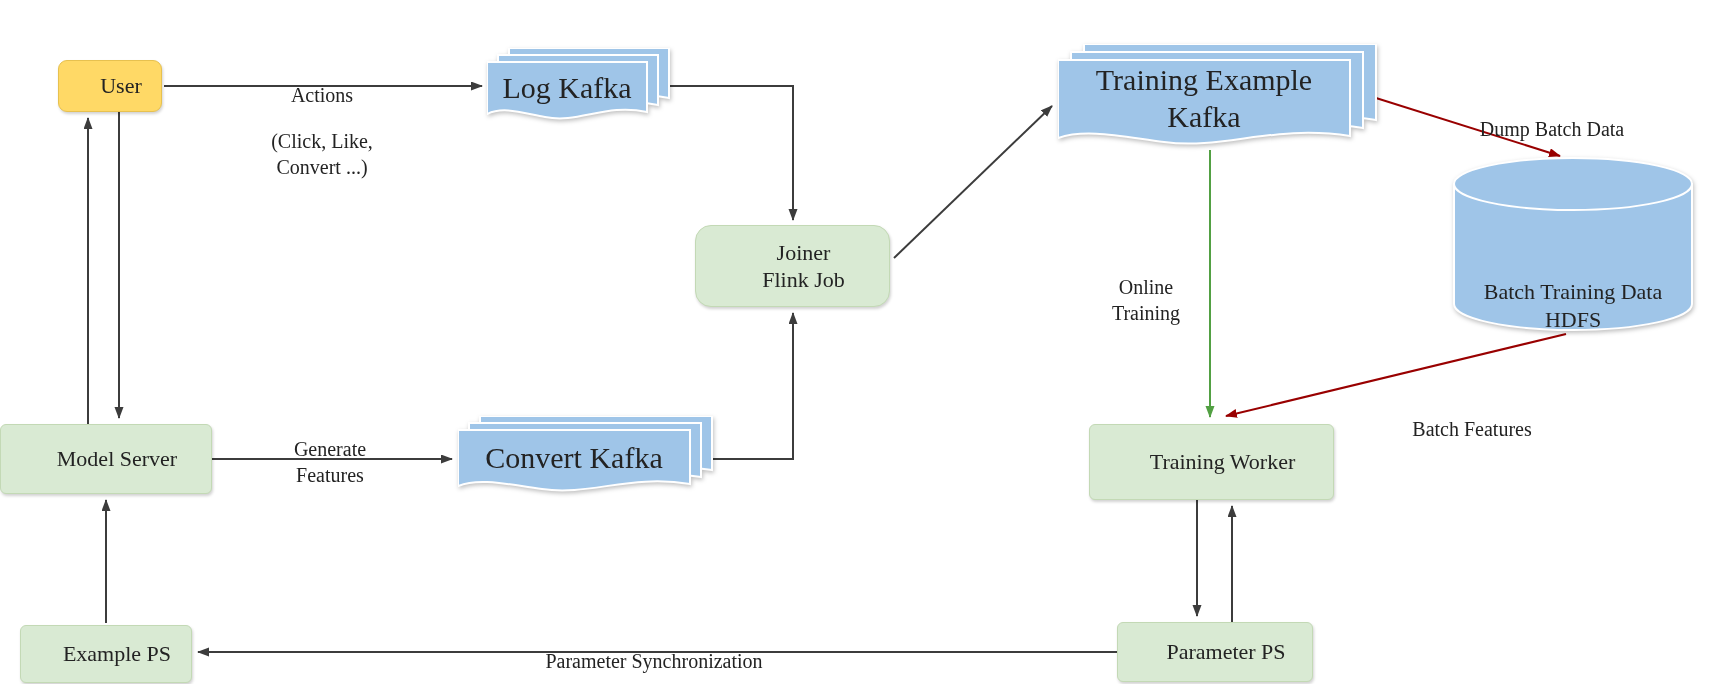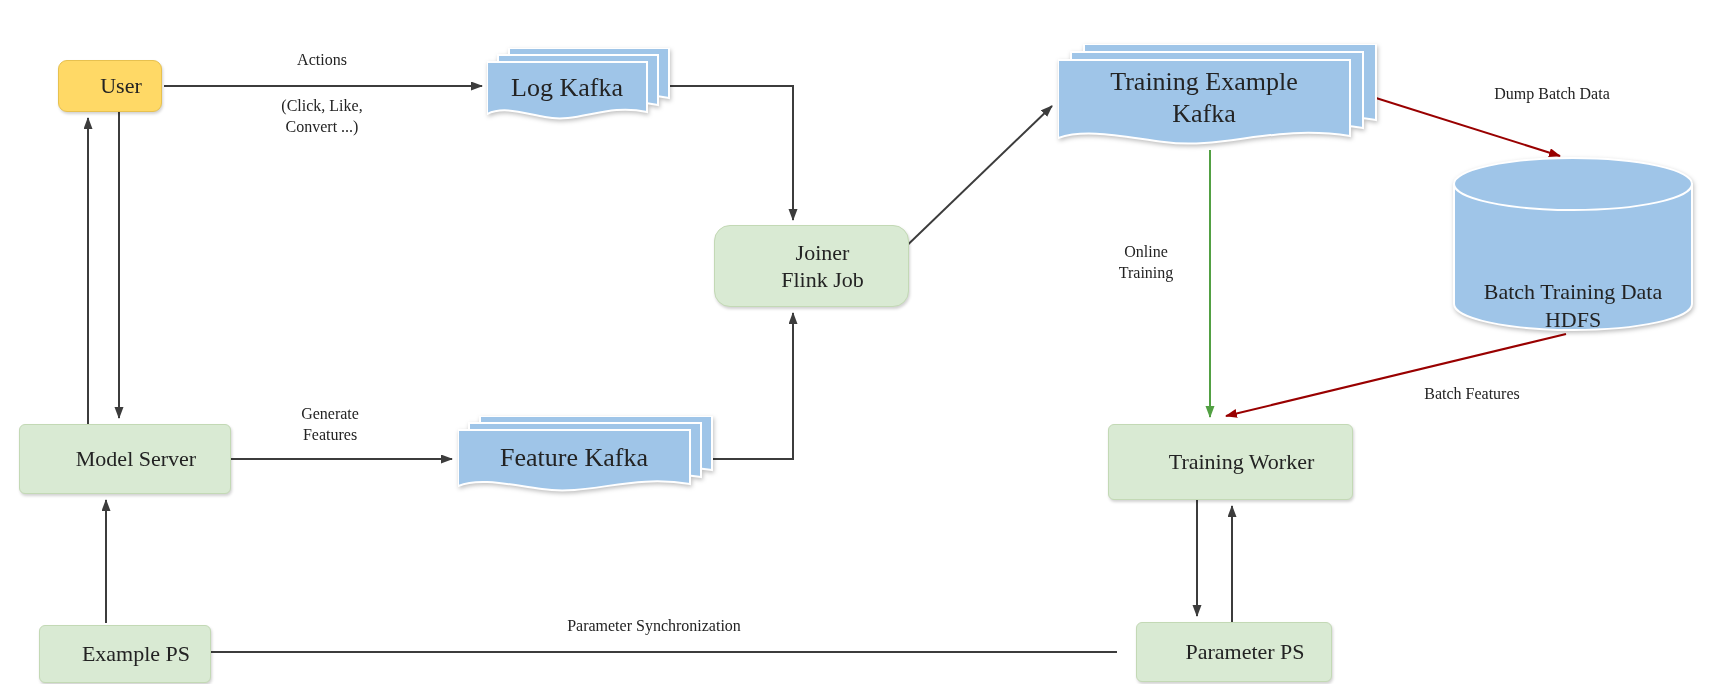--- a/index.html
+++ b/index.html
@@ -32,62 +32,62 @@
     font-size: 22px;
     line-height: 1.25;
     text-align: center;
     padding-left: 22px;
   }
   .node.green {
     background: var(--node-green, #d9ead3);
     border: 1px solid var(--node-green-border, #c3d9b5);
     border-radius: 6px;
     box-shadow: 1px 2px 3px rgba(0,0,0,0.18);
-    margin-left: 19px;
   }
   .node.rounded { border-radius: 16px; }
   .node.yellow {
     background: var(--node-yellow, #ffd966);
     border: 1px solid var(--node-yellow-border, #e7c14f);
     border-radius: 9px;
     box-shadow: 1px 2px 3px rgba(0,0,0,0.18);
   }
 
   .kafka { position: absolute; }
   .kafka svg { position: absolute; inset: 0; filter: drop-shadow(1px 2px 2px rgba(0,0,0,0.25)); }
   .doc { fill: var(--node-blue, #9fc5e8); stroke: #ffffff; stroke-width: 2; }
   .kafka-label {
     position: absolute;
     display: flex;
     flex-direction: column;
     align-items: center;
     justify-content: center;
-    font-size: 26px;
+    font-size: 30px;
     line-height: 1.25;
     text-align: center;
   }
 
   .cylinder { position: absolute; }
   .cylinder svg { position: absolute; inset: 0; filter: drop-shadow(1px 2px 2px rgba(0,0,0,0.25)); }
   .cyl-shape { fill: var(--node-blue, #9fc5e8); stroke: #ffffff; stroke-width: 2; }
   .cyl-label {
     position: absolute;
     left: 0; right: 0;
     text-align: center;
     font-size: 22px;
     line-height: 1.28;
   }
 
   .edge-label {
     position: absolute;
     transform: translateX(-50%);
     text-align: center;
-    font-size: 16px;
+    font-size: 20px;
     line-height: 1.3;
     white-space: nowrap;
+    margin-top: 32px;
   }
 </style>
 </head>
 <body>
 
 <div class="canvas">
 
   <svg class="edges" xmlns="http://www.w3.org/2000/svg">
     <defs>
       <marker id="mDark" markerUnits="userSpaceOnUse" markerWidth="13" markerHeight="10" refX="11" refY="4.5" orient="auto">
@@ -161,21 +161,21 @@
   <div class="node green" style="left:0px; top:424px; width:212px; height:70px;">
     <span>Model Server</span>
   </div>
 
   <div class="kafka" style="left:458px; top:416px; width:256px; height:82px;">
     <svg width="256" height="82" xmlns="http://www.w3.org/2000/svg">
       <path class="doc" transform="translate(22,0)" d="M0,0 L232,0 L232,54 C172,44 132,66 84,59 C52,55 22,47 0,56 Z"></path>
       <path class="doc" transform="translate(11,7)" d="M0,0 L232,0 L232,54 C172,44 132,66 84,59 C52,55 22,47 0,56 Z"></path>
       <path class="doc" transform="translate(0,14)" d="M0,0 L232,0 L232,54 C172,44 132,66 84,59 C52,55 22,47 0,56 Z"></path>
     </svg>
-    <div class="kafka-label" style="left:0; top:14px; width:232px; height:56px;">Feature Kafka</div>
+    <div class="kafka-label" style="left:0; top:14px; width:232px; height:56px;">Convert Kafka</div>
   </div>
 
   <div class="node green" style="left:1089px; top:424px; width:245px; height:76px;">
     <span>Training Worker</span>
   </div>
 
   <div class="node green" style="left:20px; top:625px; width:172px; height:58px;">
     <span>Example PS</span>
   </div>
 

